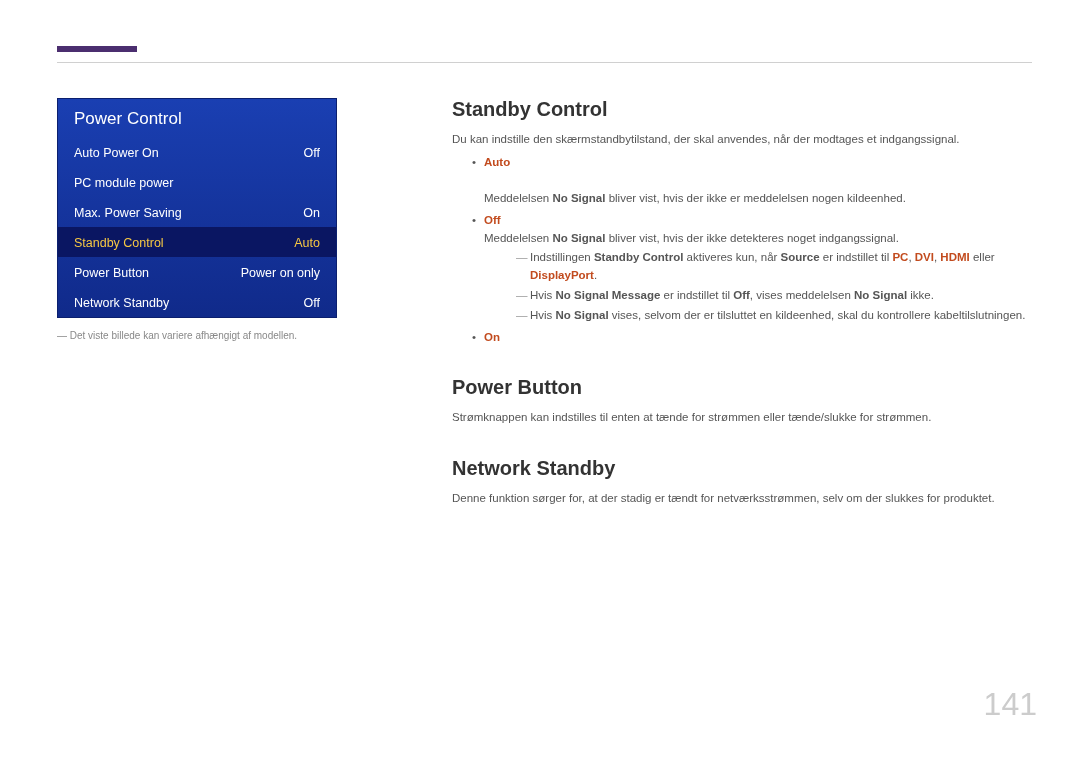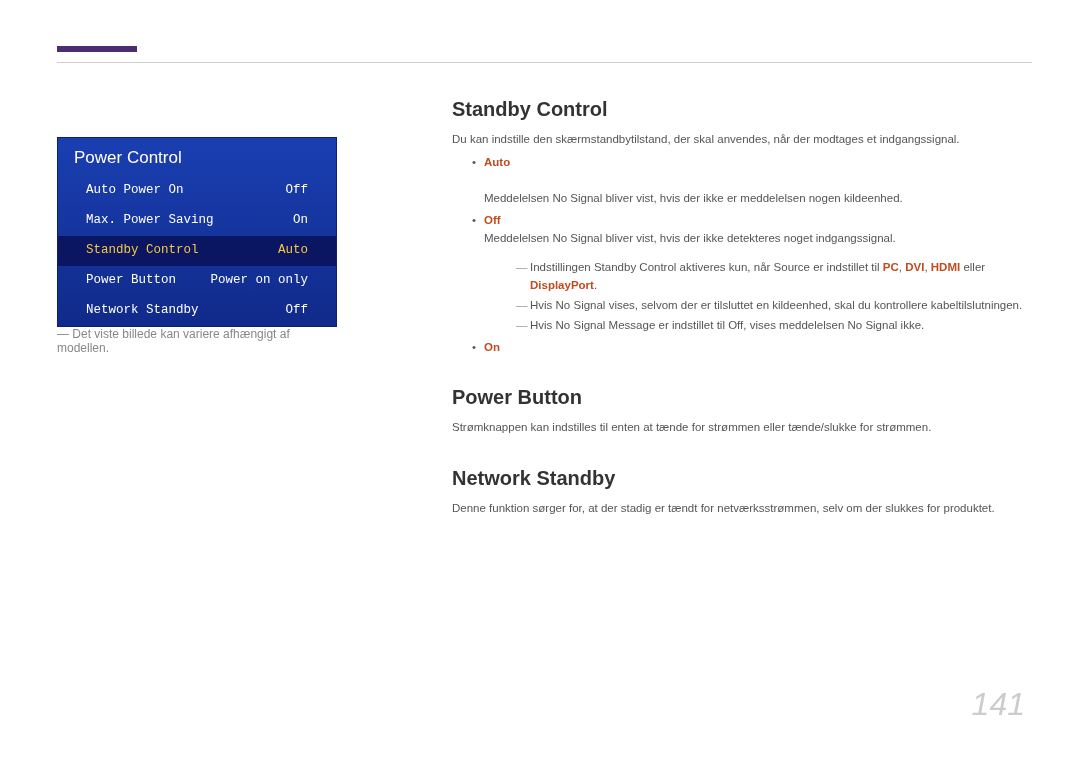--- a/index.html
+++ b/index.html
@@ -36,41 +36,40 @@
     display: flex;
   }
   .left-col { width: 395px; }
   .right-col { flex: 1; }
   .menu {
     width: 280px;
     background: linear-gradient(180deg,#1a3fb2 0%, #102a8a 100%);
     color: #fff;
     border: 1px solid #0b1f6e;
     font-size: 12.5px;
-    margin-top: 39px;
   }
   .menu-title {
     padding: 10px 16px 8px 16px;
     font-size: 17px;
     font-weight: 400;
   }
   .menu-row {
     display: flex;
     justify-content: space-between;
-    padding: 7px 28px;
+    padding: 7px 16px;
     height: 30px;
-    align-items: flex-start;
-    font-family: Liberation Mono, monospace;
+    align-items: flex-end;
   }
   .menu-row.selected {
     background: #0a1662;
     color: #f7c843;
   }
   .caption {
-    font-size: 12px;
+    margin-top: 12px;
+    font-size: 10px;
     color: #888;
     width: 280px;
   }
   .right-col h2.section {
     font-size: 20px;
     font-weight: 600;
     color: #333;
     margin-bottom: 10px;
     margin-top: 0;
   }
@@ -95,60 +94,63 @@
     color: #555;
   }
   ul.bullets > li::before {
     content: "•";
     position: absolute;
     left: 0;
     top: 0;
     color: #555;
   }
   .emph { color: #c24b1e; font-weight: 600; }
-  .bold { font-weight: 400; color: #555; }
-  .sub { padding-left: 32px; margin-top: 12px; }
+  .bold { font-weight: 700; color: #555; }
+  .sub { padding-left: 32px; margin-top: 2px; }
   .sub-line {
     font-size: 11.5px;
     color: #555;
     line-height: 1.55;
     position: relative;
     padding-left: 14px;
     margin-bottom: 2px;
   }
   .sub-line::before {
     content: "―";
     position: absolute;
     left: 0; top: 0;
     color: #999;
   }
   .sub-line.noarrow::before { content: ""; }
   .page-num {
     position: absolute;
     bottom: 40px;
-    right: 55px;
+    right: 43px;
     font-size: 32px;
     color: #ccc;
     font-weight: 300;
-    font-style: italic;
   }
 </style>
 </head>
 <body>
 
 <div class="topbar"></div>
 <div class="hr"></div>
 
 <div class="page">
   <div class="left-col">
     <div class="menu">
       <div class="menu-title">Power Control</div>
       <div class="menu-row">
         <span>Auto Power On</span>
         <span>Off</span>
+      </div>
+      <div class="menu-row">
+        <span>PC module power</span>
+        <span></span>
       </div>
       <div class="menu-row">
         <span>Max. Power Saving</span>
         <span>On</span>
       </div>
       <div class="menu-row selected">
         <span>Standby Control</span>
         <span>Auto</span>
       </div>
       <div class="menu-row">
@@ -174,24 +176,24 @@
         <span>Meddelelsen </span><span class="bold">No Signal</span><span> bliver vist, hvis der ikke er meddelelsen nogen kildeenhed.</span>
       </li>
       <li>
         <span class="emph">Off</span><br>
         <span>Meddelelsen </span><span class="bold">No Signal</span><span> bliver vist, hvis der ikke detekteres noget indgangssignal.</span>
         <div class="sub">
           <div class="sub-line">
             <span>Indstillingen </span><span class="bold">Standby Control</span><span> aktiveres kun, når </span><span class="bold">Source</span><span> er indstillet til </span><span class="emph">PC</span>, <span class="emph">DVI</span>, <span class="emph">HDMI</span> eller <span class="emph">DisplayPort</span>.
           </div>
           <div class="sub-line">
-            <span>Hvis </span><span class="bold emph">No Signal</span><span> vises, selvom der er tilsluttet en kildeenhed, skal du kontrollere kabeltilslutningen.</span>
+            <span>Hvis </span><span class="bold">No Signal Message</span><span> er indstillet til </span><span class="bold">Off</span><span>, vises meddelelsen </span><span class="bold">No Signal</span><span> ikke.</span>
           </div>
           <div class="sub-line">
-            <span>Hvis </span><span class="bold">No Signal Message</span><span> er indstillet til </span><span class="bold">Off</span><span>, vises meddelelsen </span><span class="bold">No Signal</span><span> ikke.</span>
+            <span>Hvis </span><span class="bold emph">No Signal</span><span> vises, selvom der er tilsluttet en kildeenhed, skal du kontrollere kabeltilslutningen.</span>
           </div>
         </div>
       </li>
       <li>
         <span class="emph">On</span><br>
       </li>
     </ul>
 
     <h2 class="section spaced">Power Button</h2>
     <p class="body-text">Strømknappen kan indstilles til enten at tænde for strømmen eller tænde/slukke for strømmen.</p>

